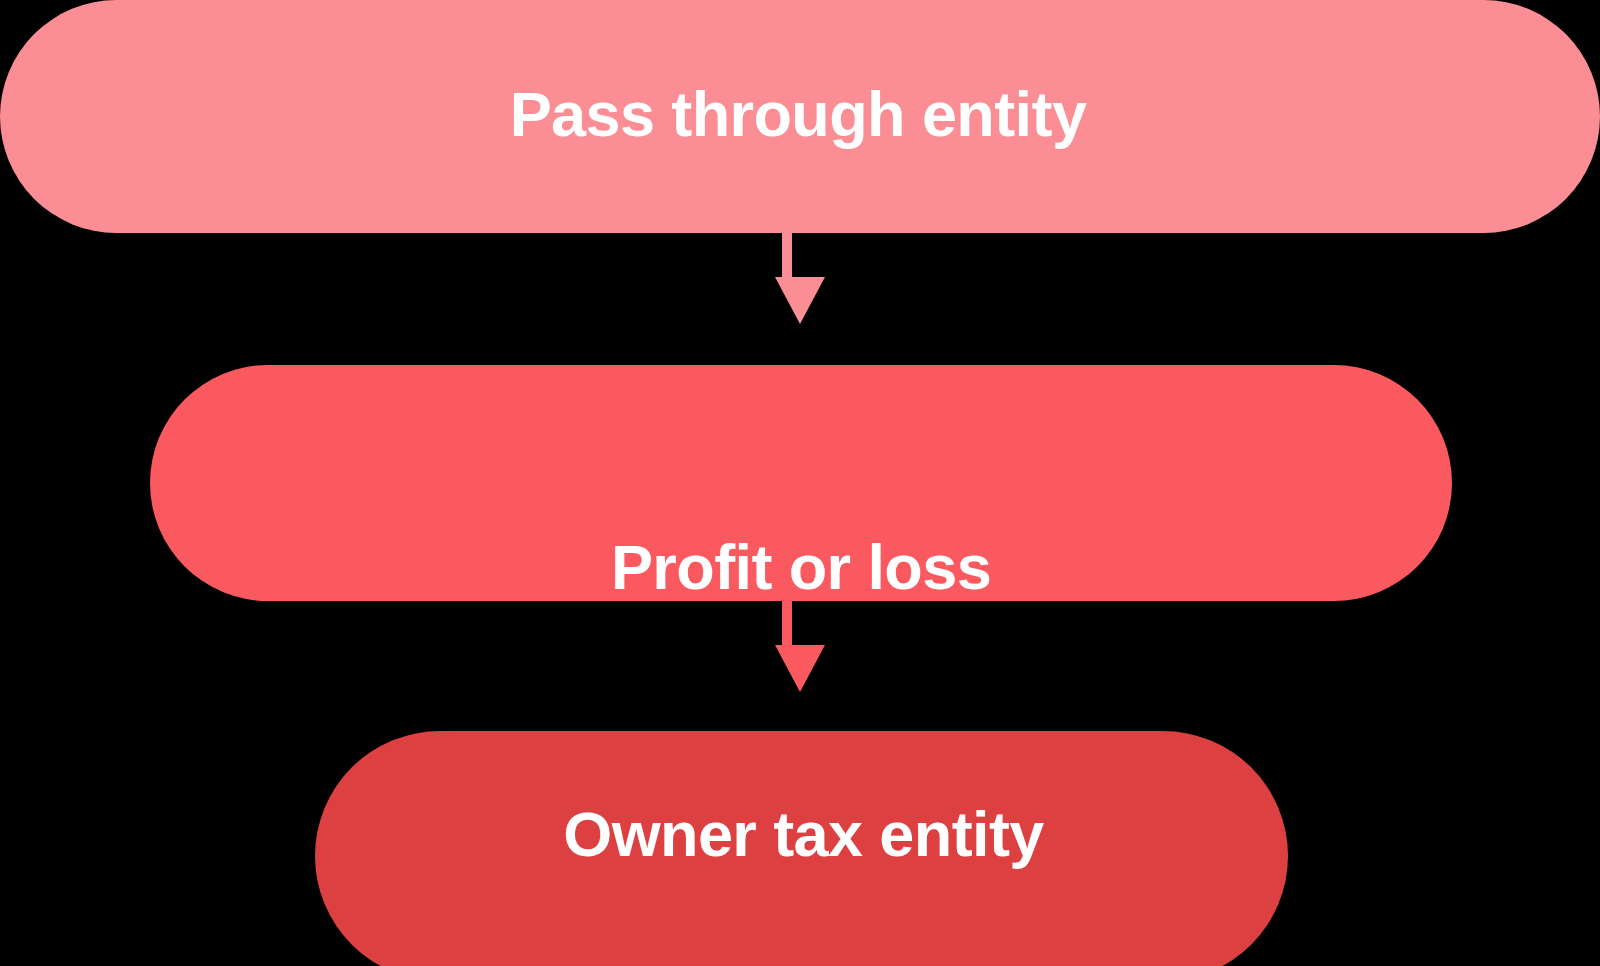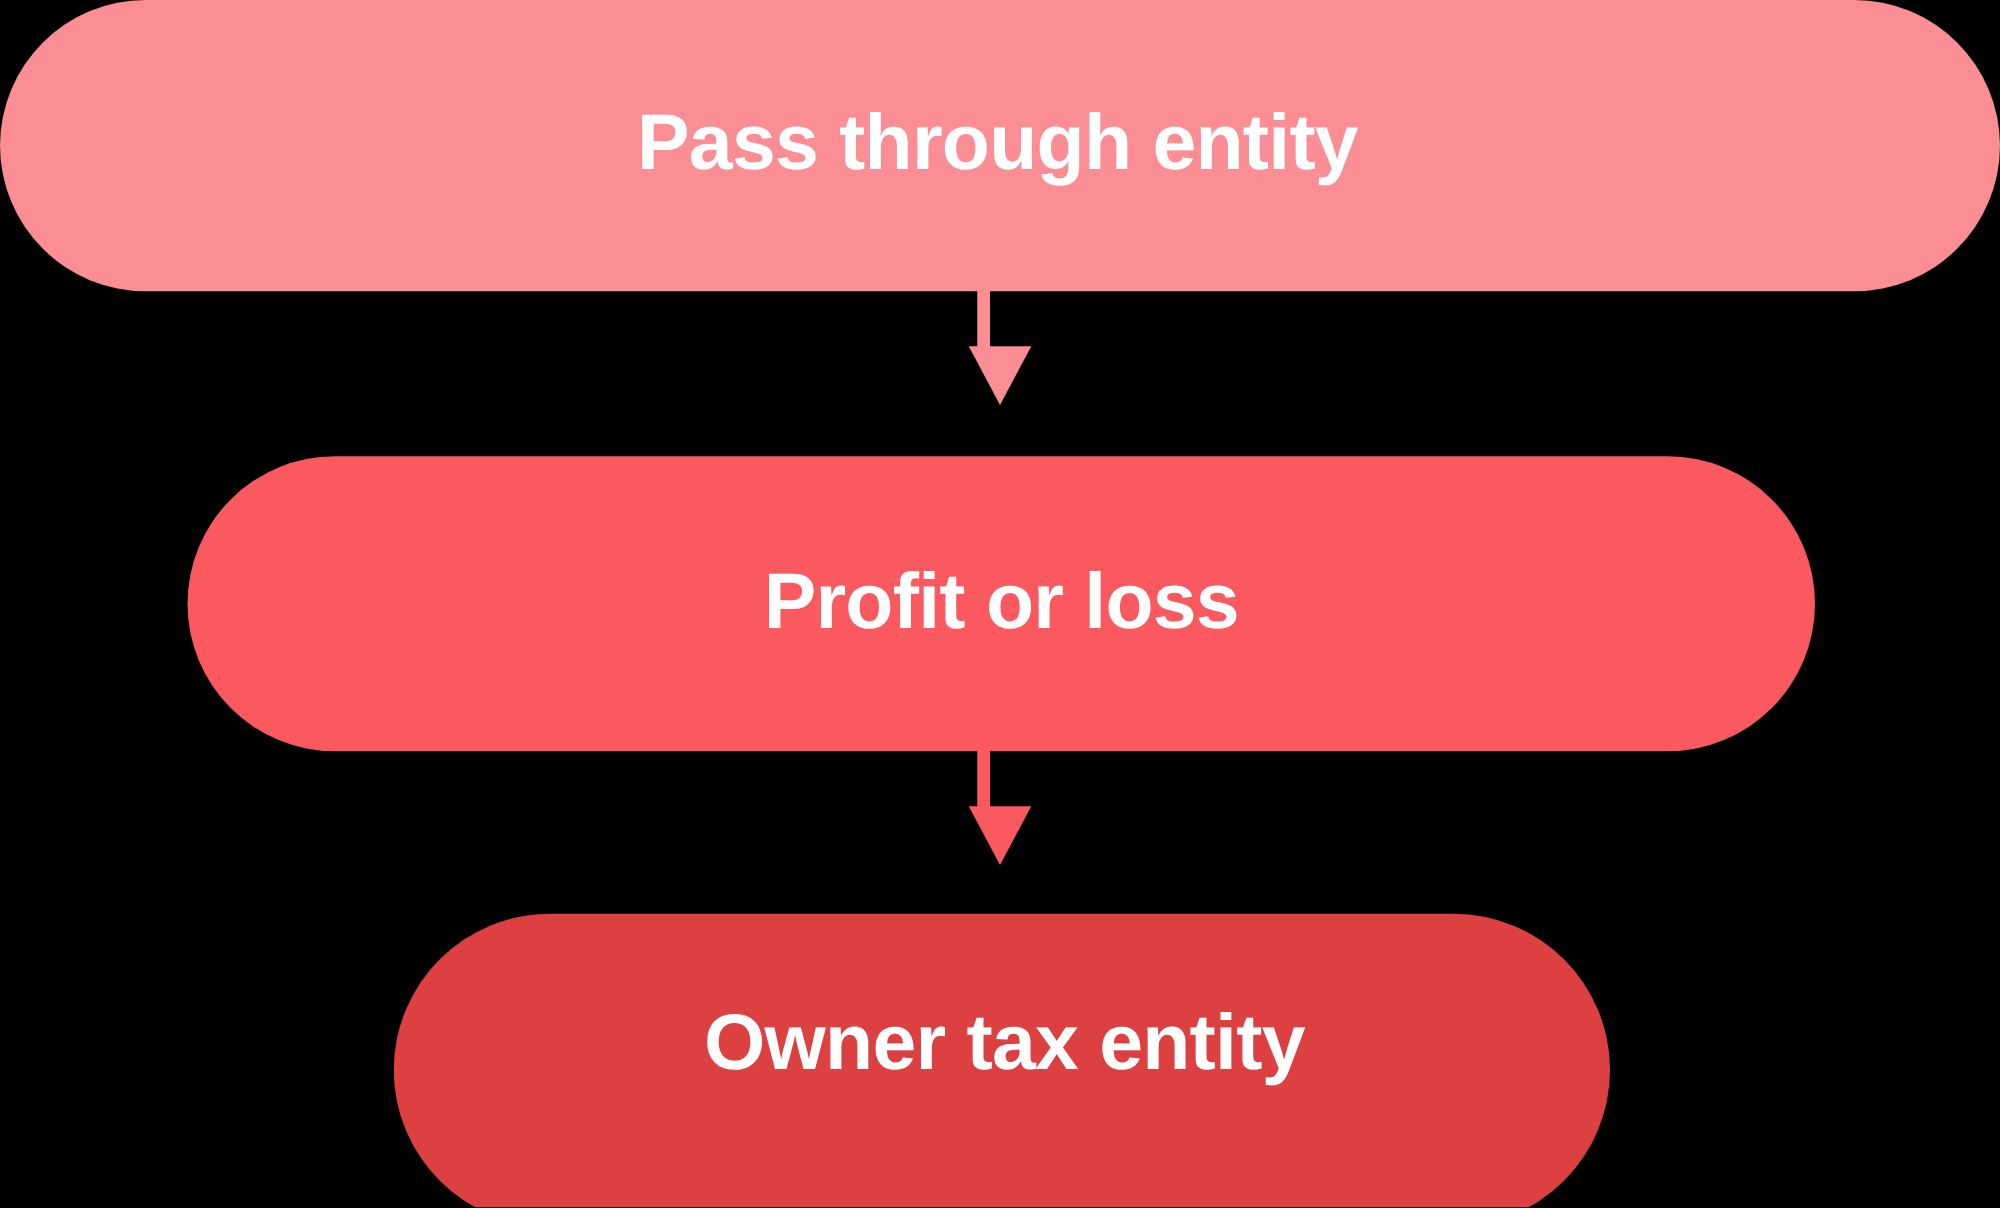--- a/index.html
+++ b/index.html
@@ -119,21 +119,21 @@
 
   <div class="flow-arrow" id="arrow-entity-to-profit">
     <svg viewBox="0 0 74 96" width="74" height="96" xmlns="http://www.w3.org/2000/svg">
       <path d="M 19 2 L 29 2 L 29 48 L 12 48 L 24 95 L 50 48 L 33 48 L 33 2 Z" fill="#FA8E94" style="display:none"></path>
       <rect x="19" y="0" width="10" height="48" fill="#FA8E94"></rect>
       <polygon points="12,47 62,47 37,94" fill="#FA8E94"></polygon>
       <rect x="19" y="0" width="10" height="48" fill="#FA8E94"></rect>
     </svg>
   </div>
 
-  <div class="flow-box" id="box-profit-or-loss" style="background: rgb(250, 90, 95);">
+  <div class="flow-box" id="box-profit-or-loss" style="background: rgb(250, 90, 95); align-items: flex-end;">
     <span class="box-label" style="color: rgb(255, 255, 255);">Profit or loss</span>
   </div>
 
   <div class="flow-arrow" id="arrow-profit-to-return">
     <svg viewBox="0 0 74 96" width="74" height="96" xmlns="http://www.w3.org/2000/svg">
       <rect x="19" y="0" width="10" height="48" fill="#FA5A5F"></rect>
       <polygon points="12,47 62,47 37,94" fill="#FA5A5F"></polygon>
       <rect x="19" y="0" width="10" height="48" fill="#FA5A5F"></rect>
     </svg>
   </div>

